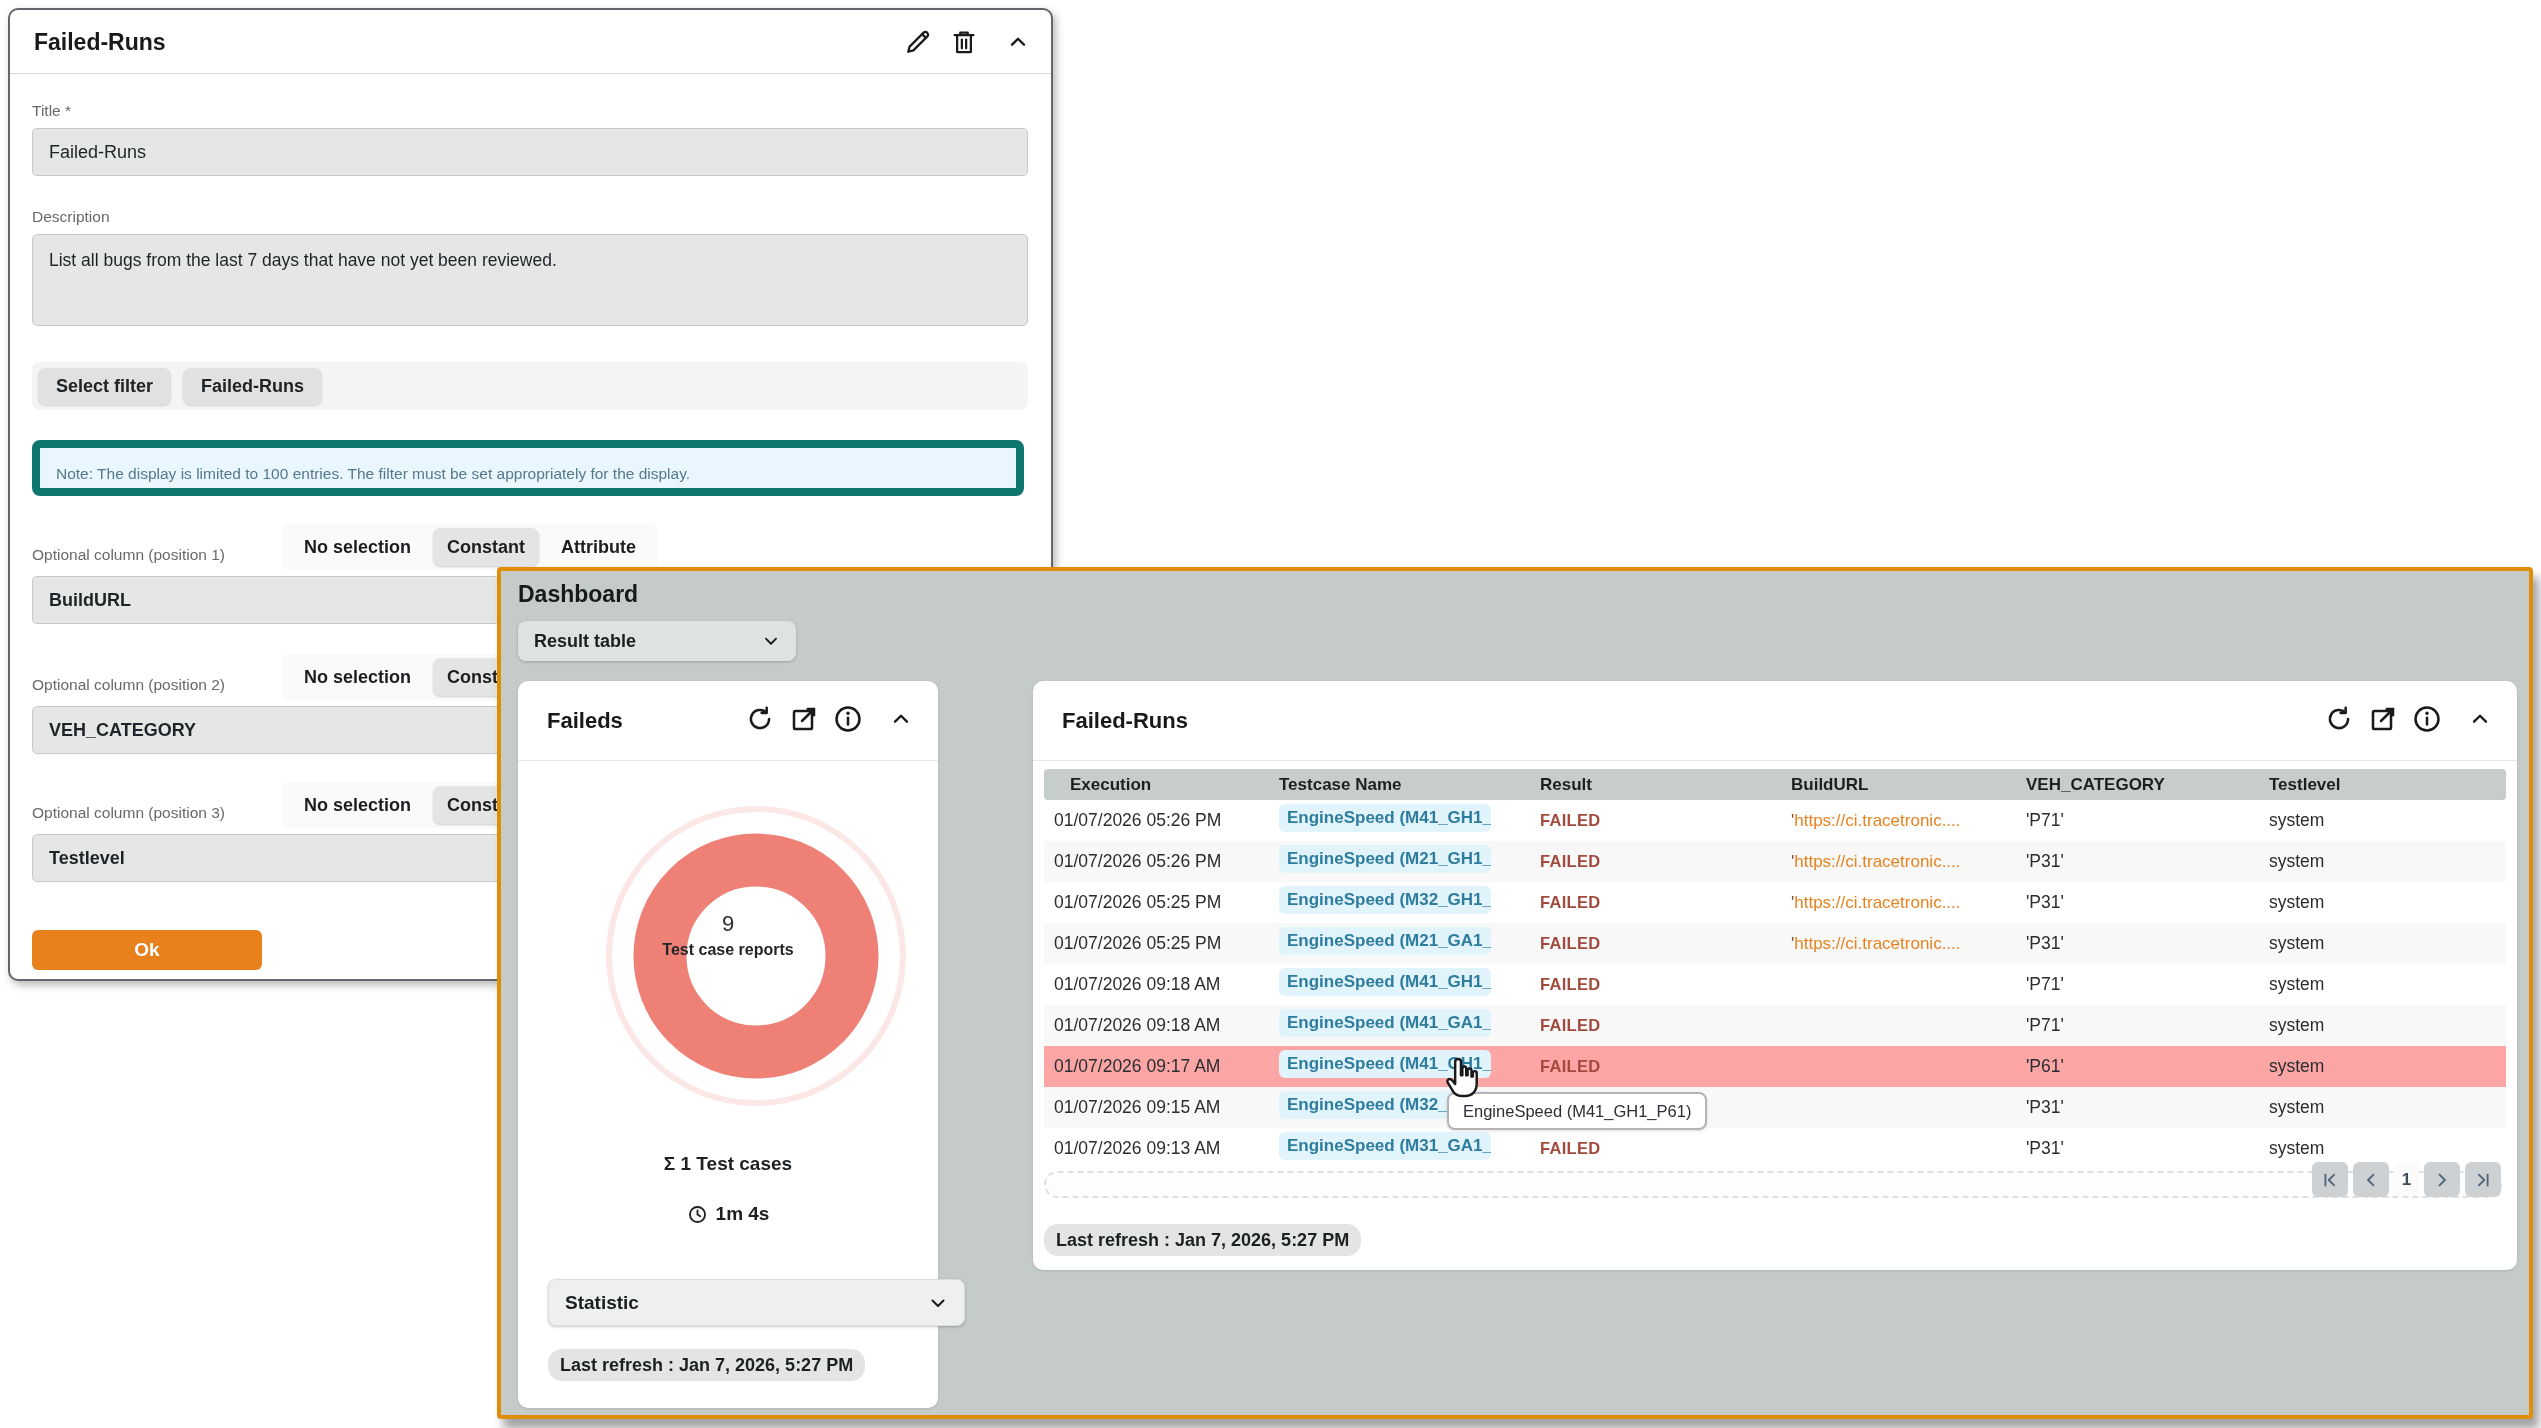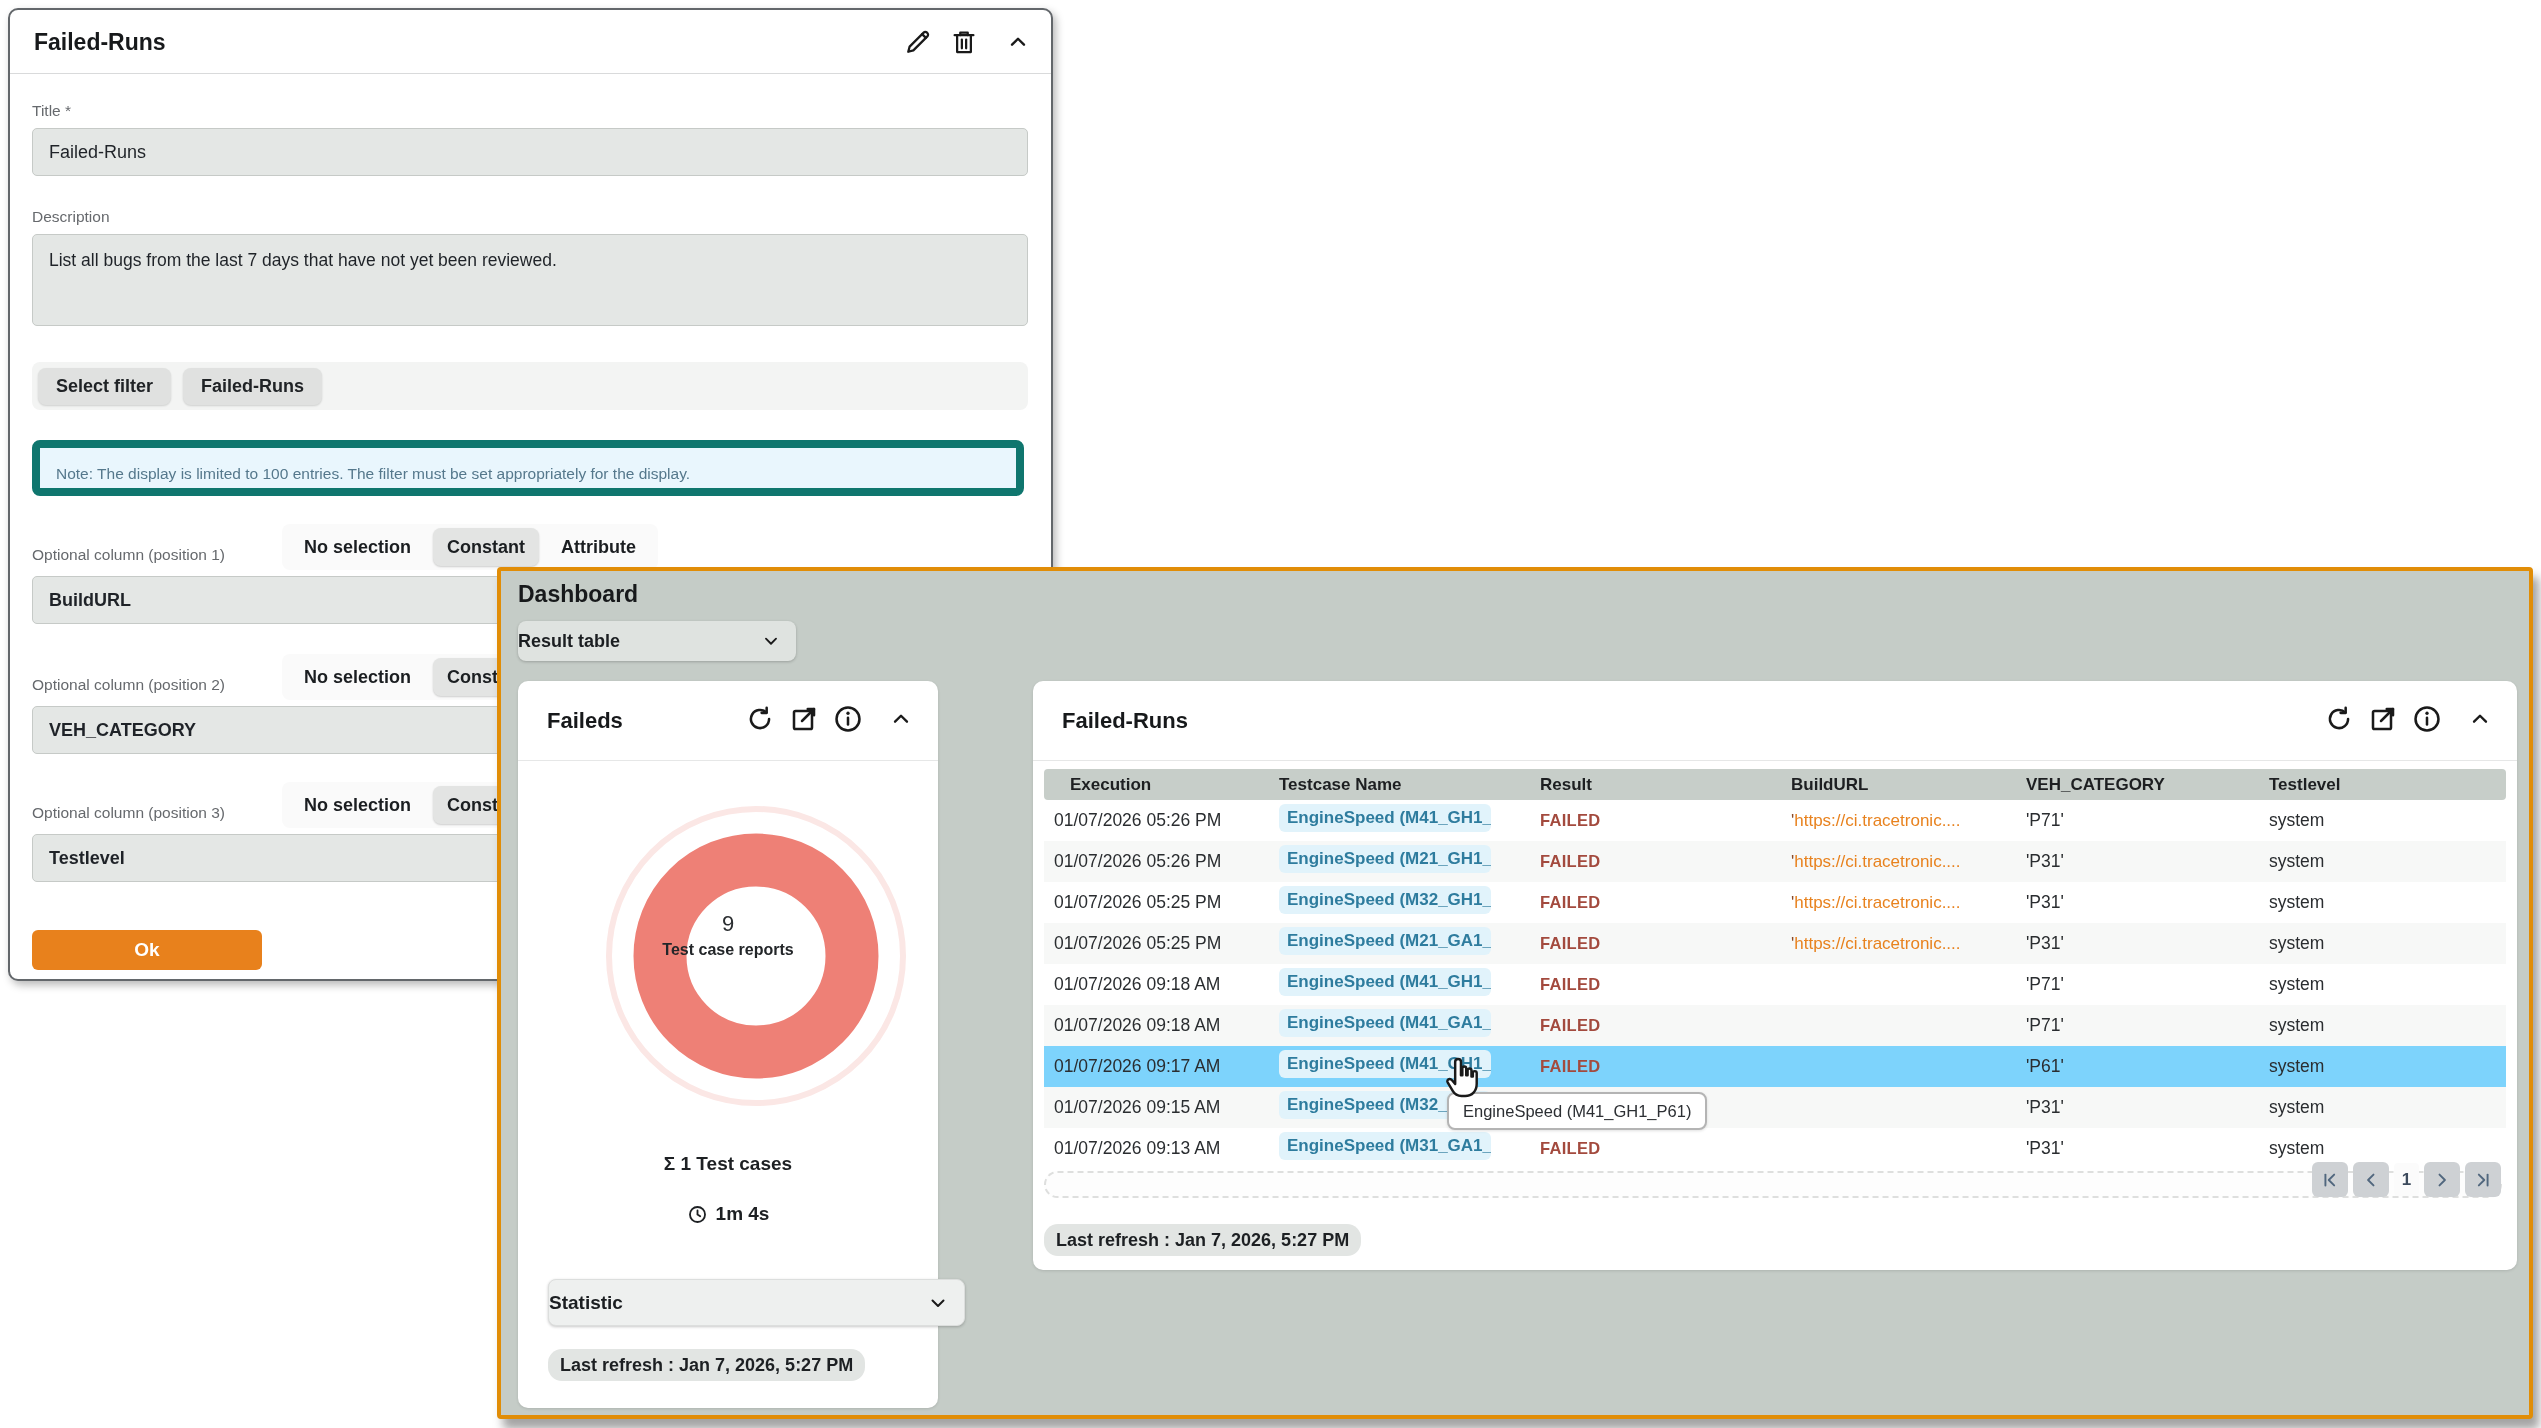--- a/index.html
+++ b/index.html
@@ -42,21 +42,21 @@
   .ok-btn { left:22px; top:920px; width:230px; height:40px; background:#e8811c; border:none; border-radius:6px;
     color:#fff; font-size:19px; font-weight:700; text-align:center; line-height:40px; cursor:pointer;
     font-family:"Liberation Sans",sans-serif; }
 
   
   #dashboard { left:497px; top:567px; width:2036px; height:852px; background:#c5ccc7;
     border:4px solid #e18d07; border-radius:4px; z-index:2; box-shadow:6px 10px 10px rgba(90,90,90,.55); }
   .dash-title { left:17px; top:10px; font-size:23px; font-weight:700; color:#17191b; }
   .select-box { background:#dfe3e0; border-radius:8px; box-shadow:0 1px 3px rgba(0,0,0,.22);
     display:flex; align-items:center; cursor:pointer; }
-  .select-box .sel-label { font-size:18px; font-weight:700; color:#1b1e21; flex:1; }
+  .select-box .sel-label { font-size:18px; font-weight:700; color:#1b1e21; padding-left:16px; flex:1; }
   .select-box svg { margin-right:14px; }
   #view-select { left:17px; top:50px; width:278px; height:40px; }
 
   .card { background:#fff; border-radius:10px; box-shadow:0 1px 3px rgba(0,0,0,.12); }
   .card-header { left:0; top:0; right:0; height:80px; border-bottom:1px solid #e6e7e7; }
   .card-title { left:29px; top:0; line-height:80px; font-size:22px; font-weight:700; color:#17191b; }
   .card-icons { right:24px; top:0; height:80px; display:flex; align-items:center; gap:12px; }
 
   #faileds-card { left:17px; top:110px; width:420px; height:727px; }
   #donut-wrap { left:83px; top:120px; width:310px; height:310px; }
@@ -71,21 +71,21 @@
   .refresh-badge { display:inline-block; background:#e2e5e3; border-radius:14px; padding:0 12px;
     line-height:32px; height:32px; font-size:18px; font-weight:700; color:#1d2023; white-space:nowrap; }
   #faileds-refresh { left:30px; top:668px; }
 
   #table-card { left:532px; top:110px; width:1484px; height:589px; }
   #runs-table { left:11px; top:88px; width:1462px; }
   .t-head { display:flex; height:31px; background:#c7cec9; border-radius:4px; align-items:center;
     font-size:17px; font-weight:700; color:#1d1f21; }
   .t-row { display:flex; height:41px; align-items:center; font-size:17.5px; color:#2a2d30; }
   .t-row:nth-child(even) { background:#f7f8f7; }
-  .t-row.hovered { background:#7dd3fc; }
+  .t-row.hovered { background:#fca5a5; }
   .c-exec { width:235px; padding-left:10px; }
   .c-test { width:251px; }
   .c-result { width:251px; padding-left:10px; font-size:16.5px; font-weight:700; color:#a34a3e; letter-spacing:.3px; }
   .c-build { width:235px; padding-left:10px; font-size:17px; white-space:nowrap; overflow:hidden; }
   .c-build .q { color:#8a4a28; }
   .c-build .u { color:#e8821e; }
   .c-veh { width:243px; padding-left:10px; }
   .c-level { flex:1; padding-left:10px; }
   .pill { display:inline-block; max-width:212px; overflow:hidden; white-space:nowrap; text-overflow:clip;
     background:#e1f3fb; color:#2e7c9e; font-weight:700; font-size:17px; line-height:28px; height:28px;

